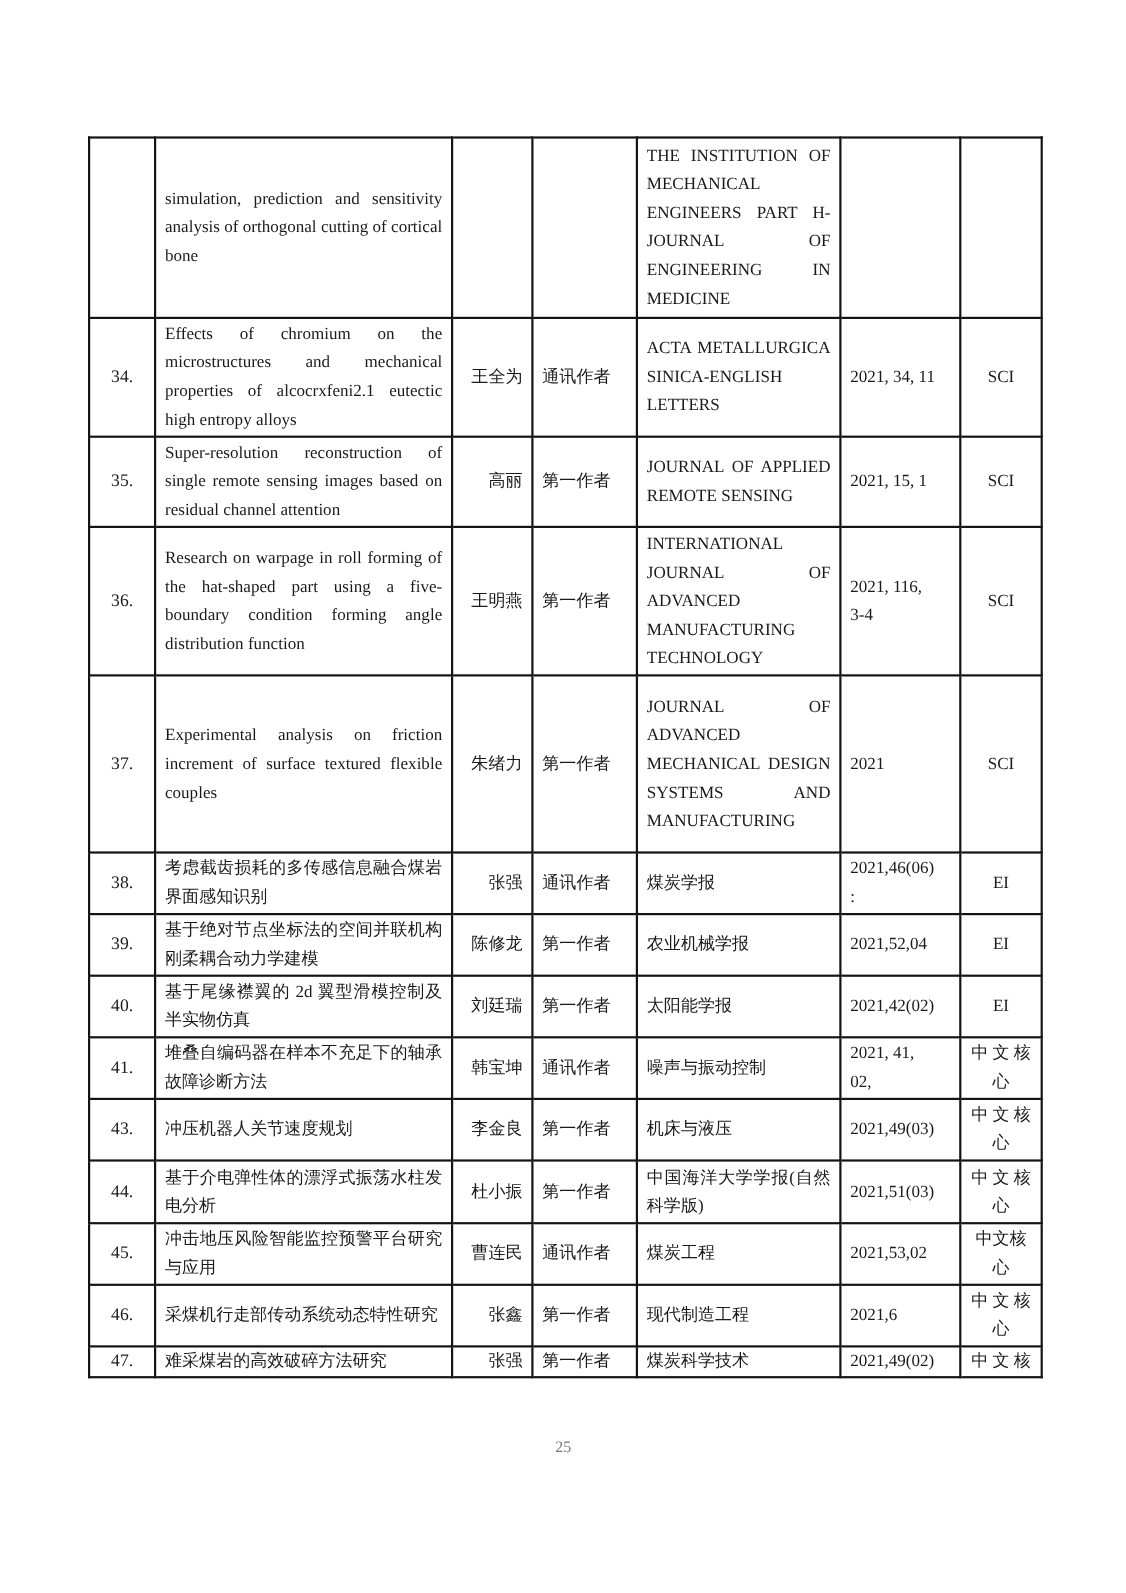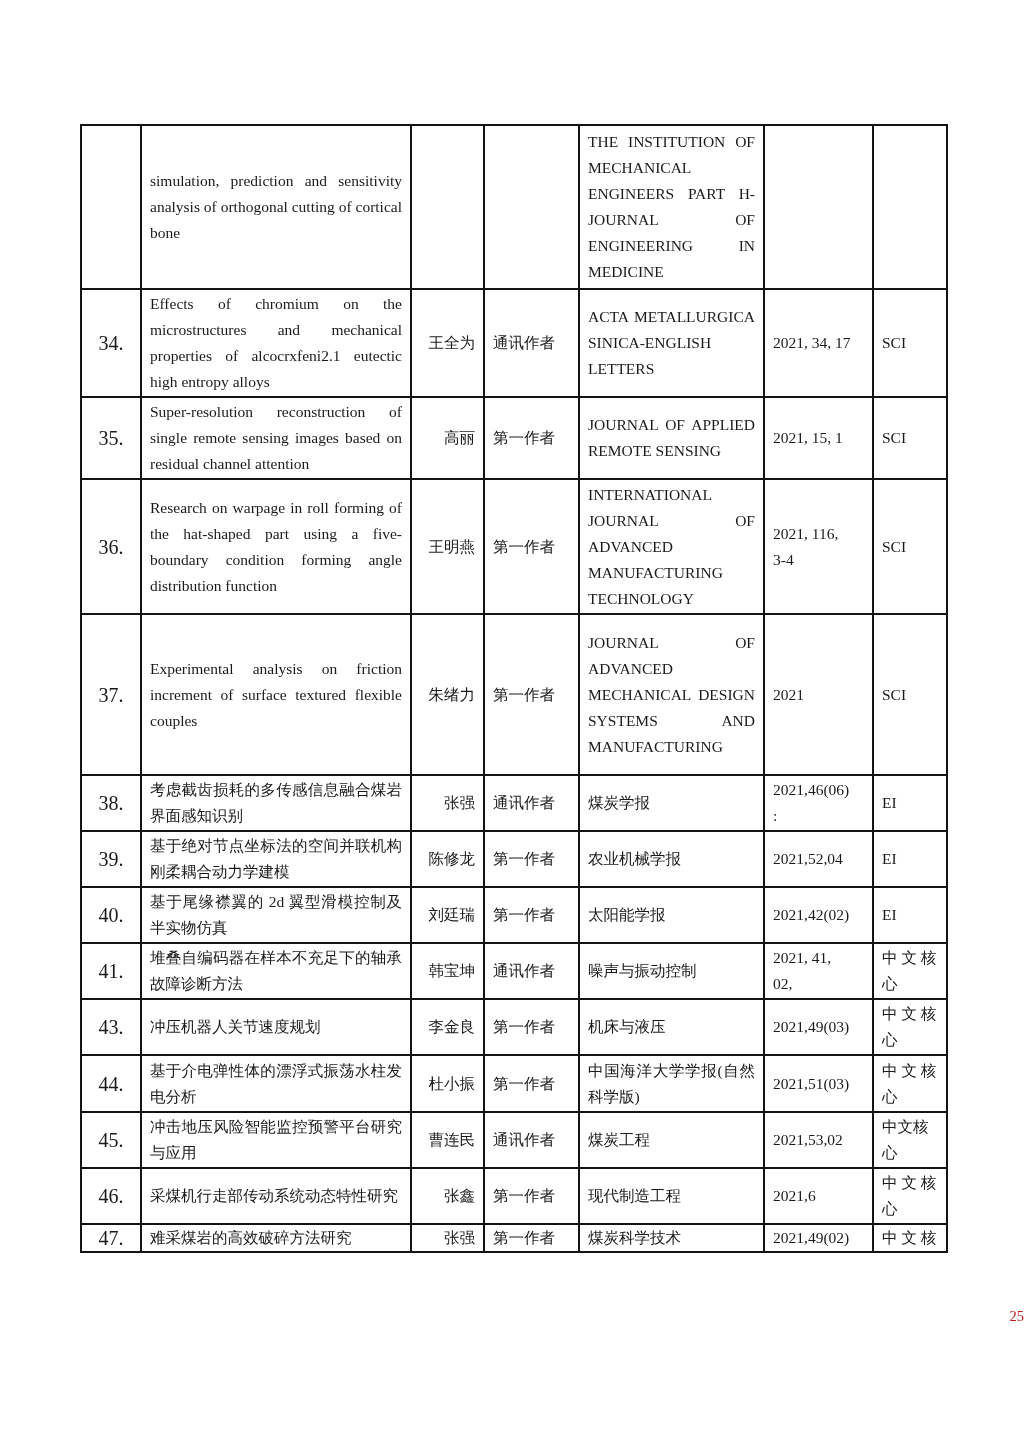--- a/index.html
+++ b/index.html
@@ -19,40 +19,40 @@
     font-size:15.5px;
     line-height:26px;
   }
   table.pub td {
     border:2px solid #141414;
     vertical-align:middle;
     padding:1px 8px;
     overflow:hidden;
     word-wrap:break-word;
   }
-  .c-no     { text-align:center; font-size:20px; padding:1px 3px; }
+  .c-no     { text-align:center; font-size:16px; padding:1px 3px; }
   .c-title  { text-align:justify; }
   .c-author { text-align:right; padding:1px 4px; }
   .c-role   { text-align:left; padding:1px 2px; }
   .c-journal{ text-align:justify; }
   .c-year   { text-align:left; white-space:pre-line; }
-  .c-index  { text-align:left; padding:1px 7px; }
+  .c-index  { text-align:center; padding:1px 7px; }
   .vtop     { vertical-align:top; padding-top:5px; }
   
   .r0  td { height:160px; } .r1  td { height:102px; } .r2  td { height:78px; }
   .r3  td { height:131px; } .r4  td { height:157px;border-radius:25px; } .r5  td { height:51px; }
   .r6  td { height:51px; }  .r7  td { height:50px; }  .r8  td { height:50px; }
   .r9  td { height:50px; }  .r10 td { height:50px; }  .r11 td { height:53px; }
   .r12 td { height:50px; }  .r13 td { height:49px; }  .r14 td { height:24px;margin-left:35px; }
   .r14 td { line-height:24px; }
   .pageno {
     position:absolute; left:0; right:0; top:1308px;
-    text-align:right;
+    text-align:center;
     font-size:14.5px;
-    color:#b91c1c;
+    color:#737373;
   }
 </style>
 </head>
 <body>
 
 <div class="page">
 
   <table class="pub">
     <colgroup>
       <col style="width:60px">
@@ -72,21 +72,21 @@
         <td class="c-journal">THE INSTITUTION OF MECHANICAL ENGINEERS PART H-JOURNAL OF ENGINEERING IN MEDICINE</td>
         <td class="c-year"></td>
         <td class="c-index"></td>
       </tr>
       <tr class="r1">
         <td class="c-no">34.</td>
         <td class="c-title">Effects of chromium on the microstructures and mechanical properties of alcocrxfeni2.1 eutectic high entropy alloys</td>
         <td class="c-author">王全为</td>
         <td class="c-role">通讯作者</td>
         <td class="c-journal">ACTA METALLURGICA SINICA-ENGLISH LETTERS</td>
-        <td class="c-year">2021, 34, 17</td>
+        <td class="c-year">2021, 34, 11</td>
         <td class="c-index">SCI</td>
       </tr>
       <tr class="r2">
         <td class="c-no">35.</td>
         <td class="c-title">Super-resolution reconstruction of single remote sensing images based on residual channel attention</td>
         <td class="c-author">高丽</td>
         <td class="c-role">第一作者</td>
         <td class="c-journal">JOURNAL OF APPLIED REMOTE SENSING</td>
         <td class="c-year">2021, 15, 1</td>
         <td class="c-index">SCI</td>

